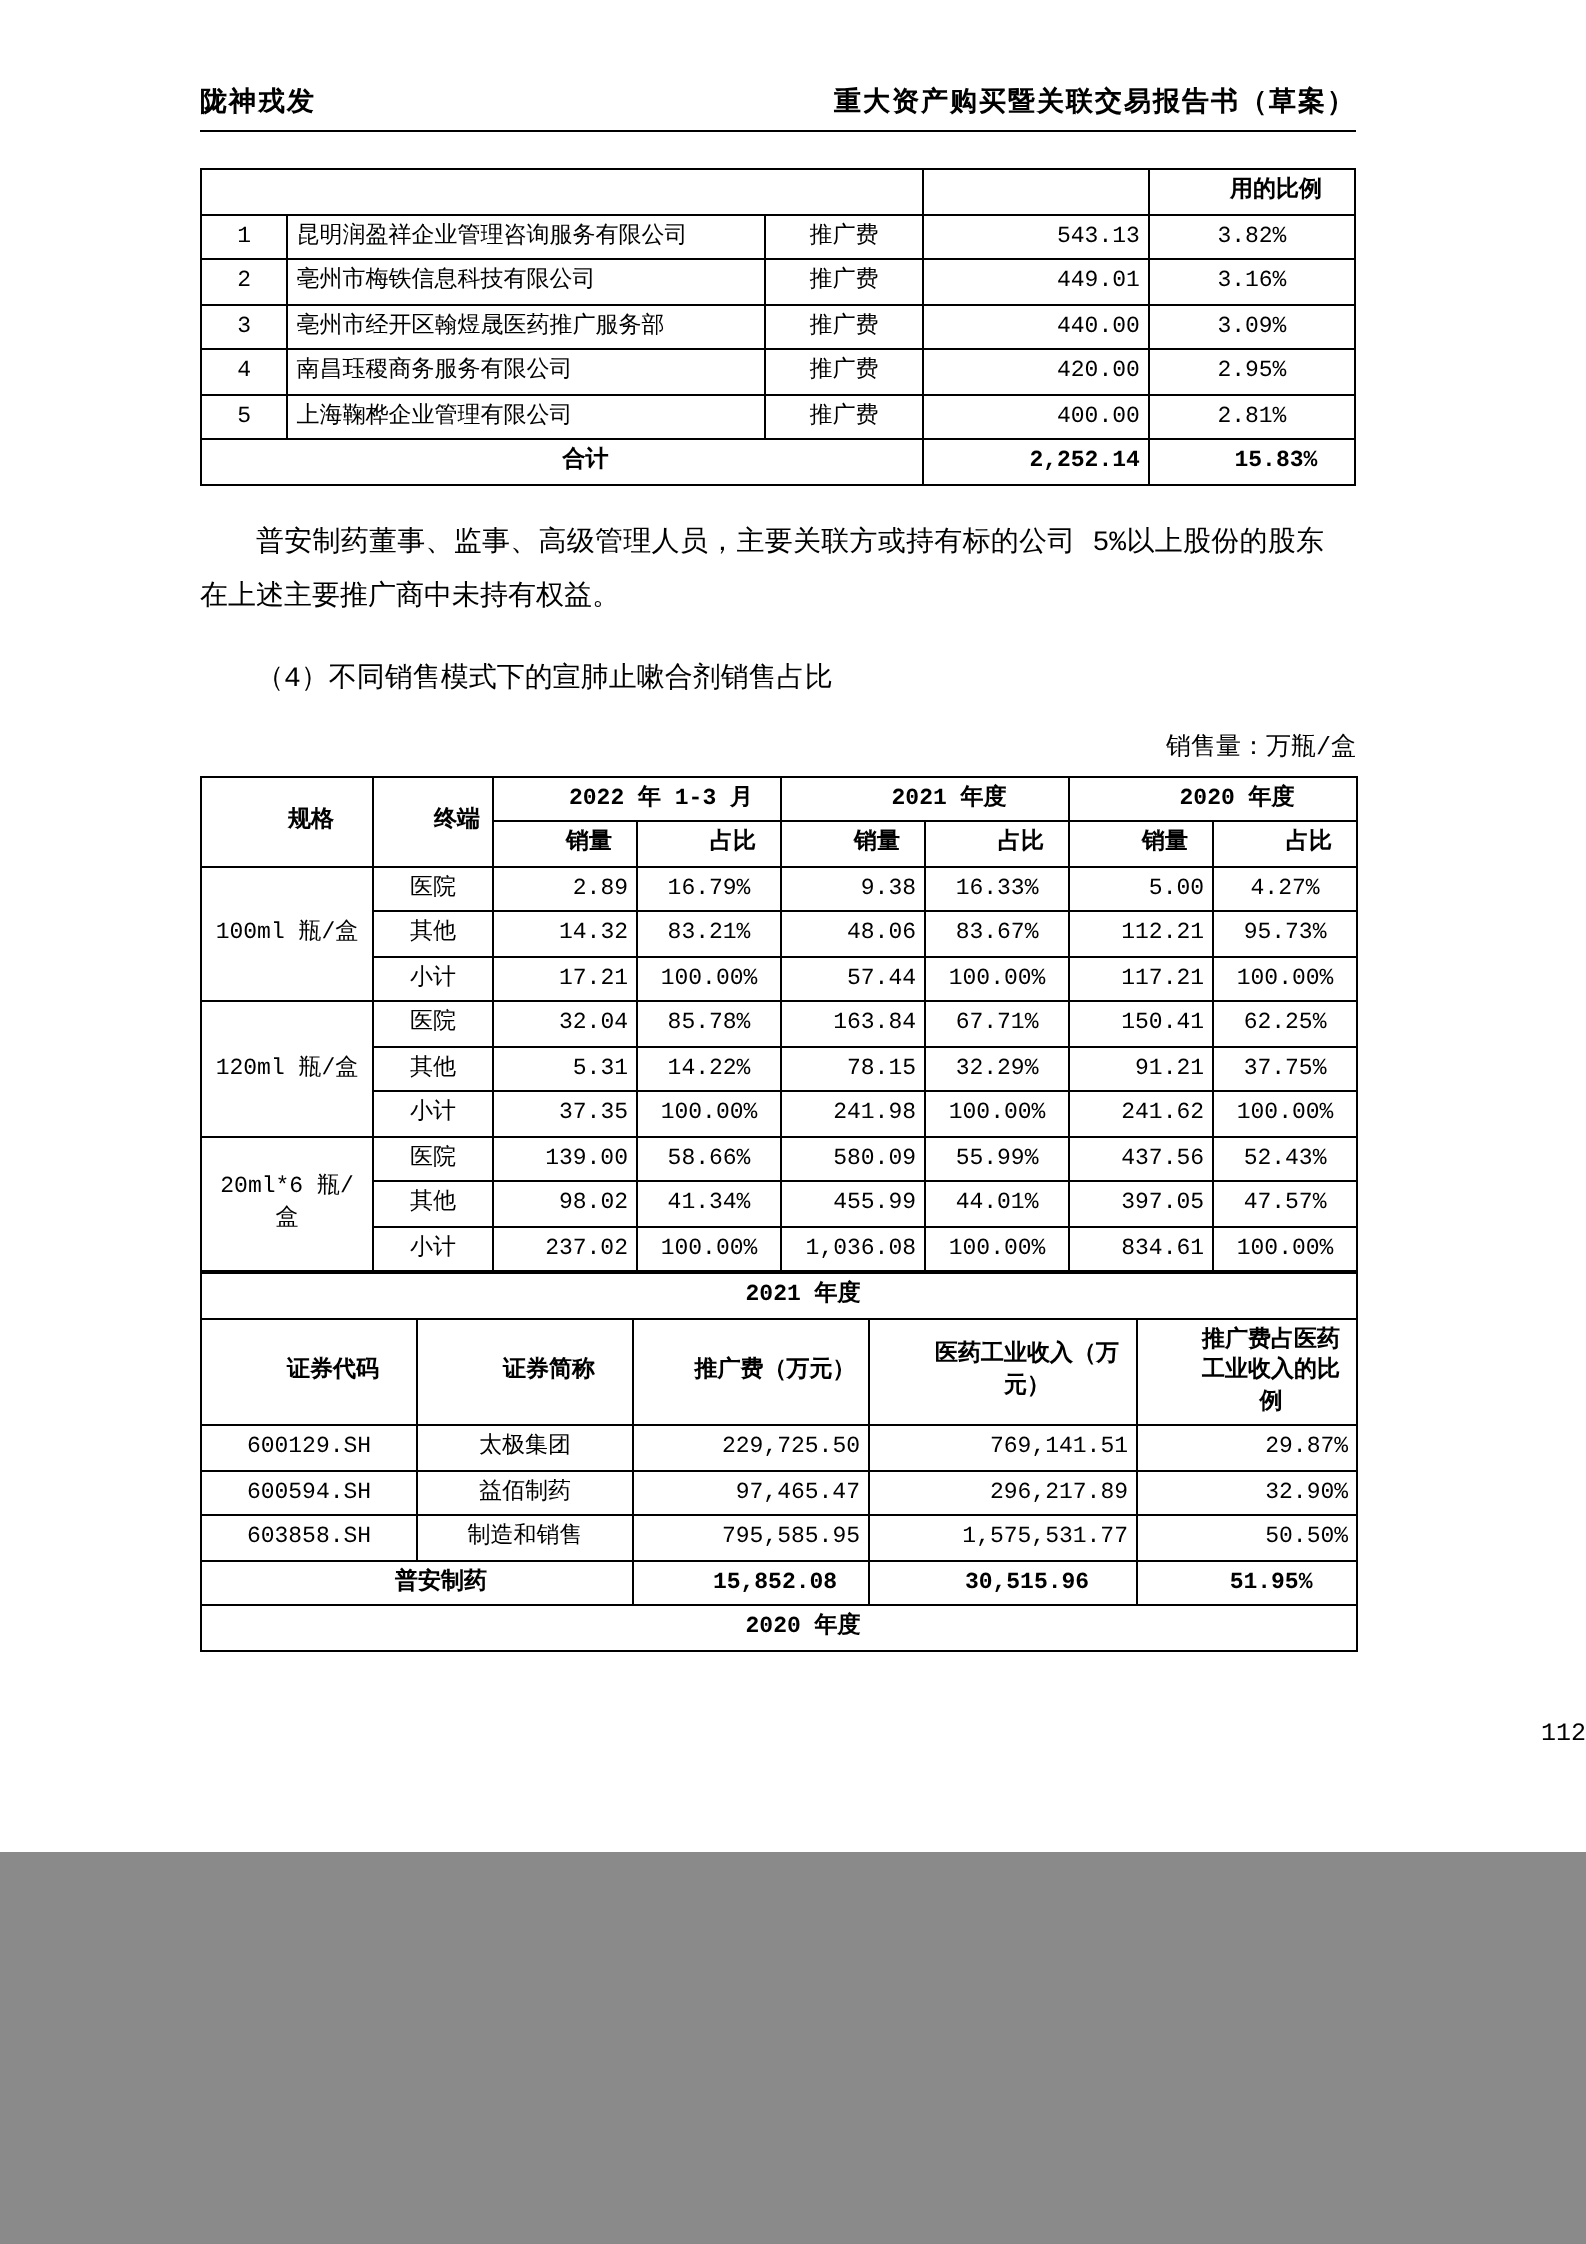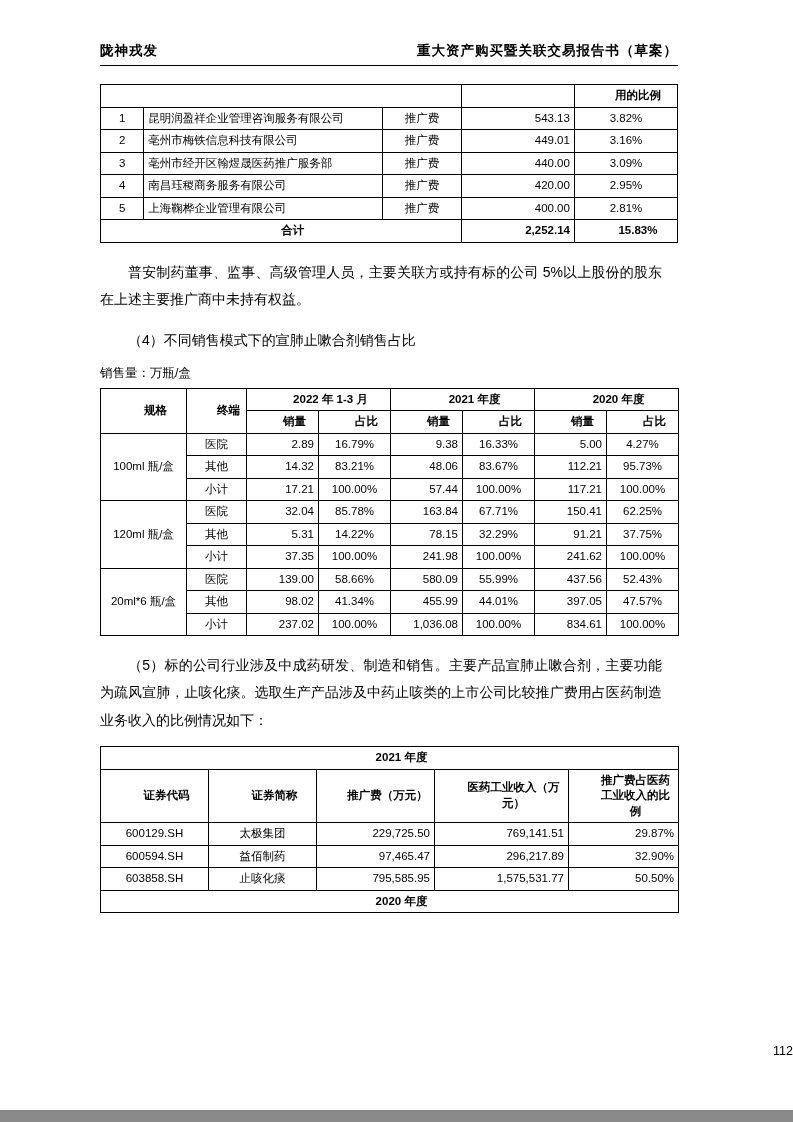--- a/index.html
+++ b/index.html
@@ -2,27 +2,27 @@
 <html><head>
 <meta charset="utf-8">
 <style>
   html, body {
     margin: 0;
     padding: 0;
     background: #8a8a8a;
   }
   .page {
     width: 793px;
-    height: 1110px;
+    height: 926px;
     background: #ffffff;
     margin: 0 auto;
     position: relative;
     box-sizing: border-box;
     padding: 0;
-    font-family: Liberation Sans, sans-serif;
+    font-family: Liberation Mono, monospace;
     color: #000;
     overflow: hidden;
   }
   .content {
     position: absolute;
     left: 100px;
     top: 42px;
     width: 578px;
   }
   
@@ -65,20 +65,21 @@
   p.para {
     font-size: 14px;
     line-height: 1.95;
     text-align: justify;
     margin: 16px 16px 12px 0;
     text-indent: 2em;
   }
   p.tight { margin: 14px 0 0 0; }
   .unit-line {
     font-size: 12.5px;
+    text-align: right;
     margin: 10px 0 6px 0;
   }
   .page-num {
     position: absolute;
     bottom: 52px;
     left: 0;
     width: 793px;
     text-align: right;
     font-size: 12.5px;
   }
@@ -272,21 +273,20 @@
           <td class="r">237.02</td>
           <td class="c">100.00%</td>
           <td class="r">1,036.08</td>
           <td class="c">100.00%</td>
           <td class="r">834.61</td>
           <td class="c">100.00%</td>
         </tr>
       </tbody>
     </table>
 
-    <p class="para">（5）标的公司行业涉及中成药研发、制造和销售。主要产品宣肺止嗽合剂，主要功能为疏风宣肺，止咳化痰。选取生产产品涉及中药止咳类的上市公司比较推广费用占医药制造业务收入的比例情况如下：</p>
 
     <table>
       <colgroup>
         <col style="width:108px">
         <col style="width:108px">
         <col style="width:118px">
         <col style="width:134px">
         <col style="width:110px">
       </colgroup>
       <tbody>
@@ -310,26 +310,32 @@
         </tr>
         <tr>
           <td class="c">600594.SH</td>
           <td class="c">益佰制药</td>
           <td class="r">97,465.47</td>
           <td class="r">296,217.89</td>
           <td class="r">32.90%</td>
         </tr>
         <tr>
           <td class="c">603858.SH</td>
-          <td class="c">止咳化痰</td>
+          <td class="c">制造和销售</td>
           <td class="r">795,585.95</td>
           <td class="r">1,575,531.77</td>
           <td class="r">50.50%</td>
         </tr>
 
+        <tr>
+          <td class="c b" colspan="2">普安制药</td>
+          <td class="c b">15,852.08</td>
+          <td class="c b">30,515.96</td>
+          <td class="c b">51.95%</td>
+        </tr>
 
         <tr class="tbl-bottom-thick">
           <td class="c b" colspan="5" style="border-top:1.6px solid #000;">2020 年度</td>
         </tr>
       </tbody>
     </table>
 
   </div>
 
   <div class="page-num">112</div>

